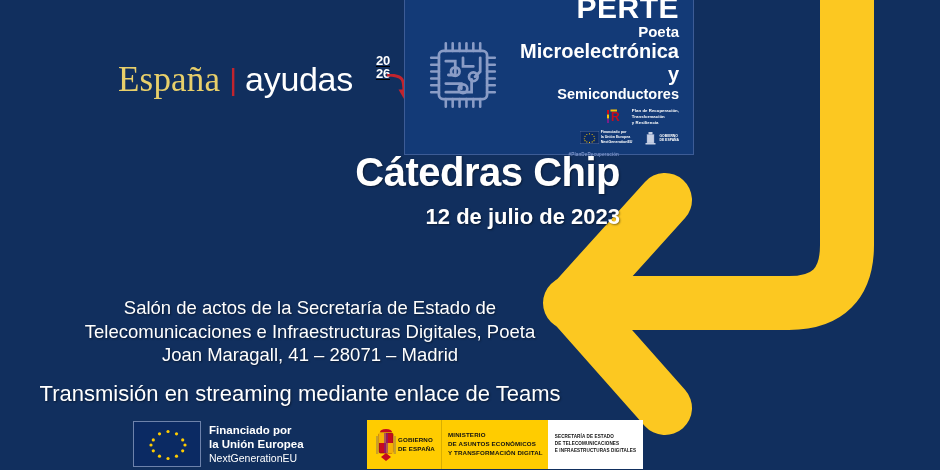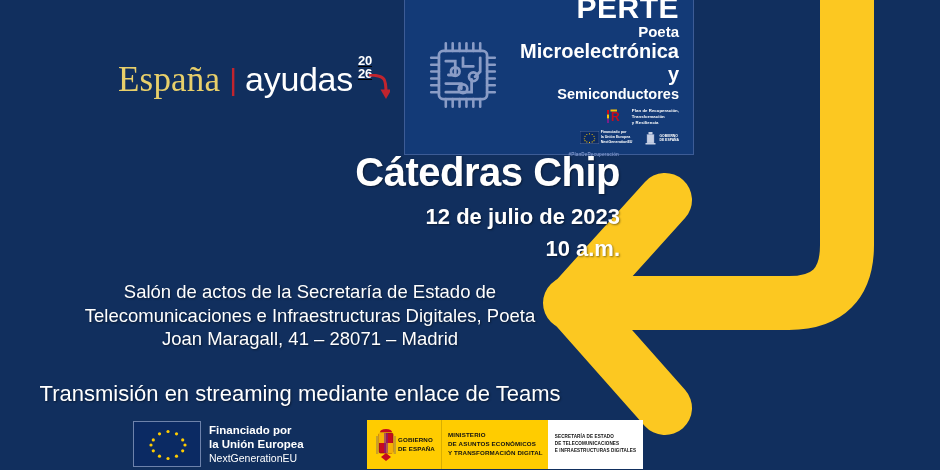--- a/index.html
+++ b/index.html
@@ -45,21 +45,21 @@
     margin: 2px 8px 0 9px;
     font-weight: 400;
   }
   #digital-word {
     font-size: 34px;
     color: #ffffff;
     line-height: 1.02;
     letter-spacing: -.3px;
   }
   #year-block {
-    margin-left: 5px;
+    margin-left: 23px;
     margin-top: -8px;
     position: relative;
     width: 34px; height: 42px; text-decoration: underline;
   }
   #year-2026 {
     font-size: 13px;
     font-weight: bold;
     color: #ffffff;
     line-height: 1.02;
     letter-spacing: -.2px;
@@ -141,21 +141,21 @@
     margin-top: 2px;
   }
   #event-date {
     font-size: 22px; font-weight: bold; margin-top: 10px;
   }
   #event-time {
     font-size: 22px; font-weight: bold; margin-top: 6px;
   }
   #venue {
     position: absolute;
-    left: 0; top: 280px;
+    left: 0; top: 296px;
     width: 620px;
     text-align: center;
     font-size: 18.5px;
     line-height: 1.28;
     color: #ffffff;
     text-shadow: 1px 1px 2px rgba(0,0,0,.45);
   }
   #streaming {
     position: absolute;
     left: 0; top: 381px;
@@ -322,21 +322,20 @@
           </div>
         </div>
         <div id="hashtag">#PlanDeRecuperación</div>
       </div>
     </div>
   </div>
 
   <div id="main-text">
     <div id="title-main">Cátedras Chip</div>
     <div id="event-date">12 de julio de 2023</div>
-    <div id="event-time">10 a.m.</div>
   </div>
 
   <div id="venue">
     <div>Salón de actos de la Secretaría de Estado de</div>
     <div>Telecomunicaciones e Infraestructuras Digitales, Poeta</div>
     <div>Joan Maragall, 41 – 28071 – Madrid</div>
   </div>
 
   <div id="streaming">Transmisión en streaming mediante enlace de Teams</div>
 

